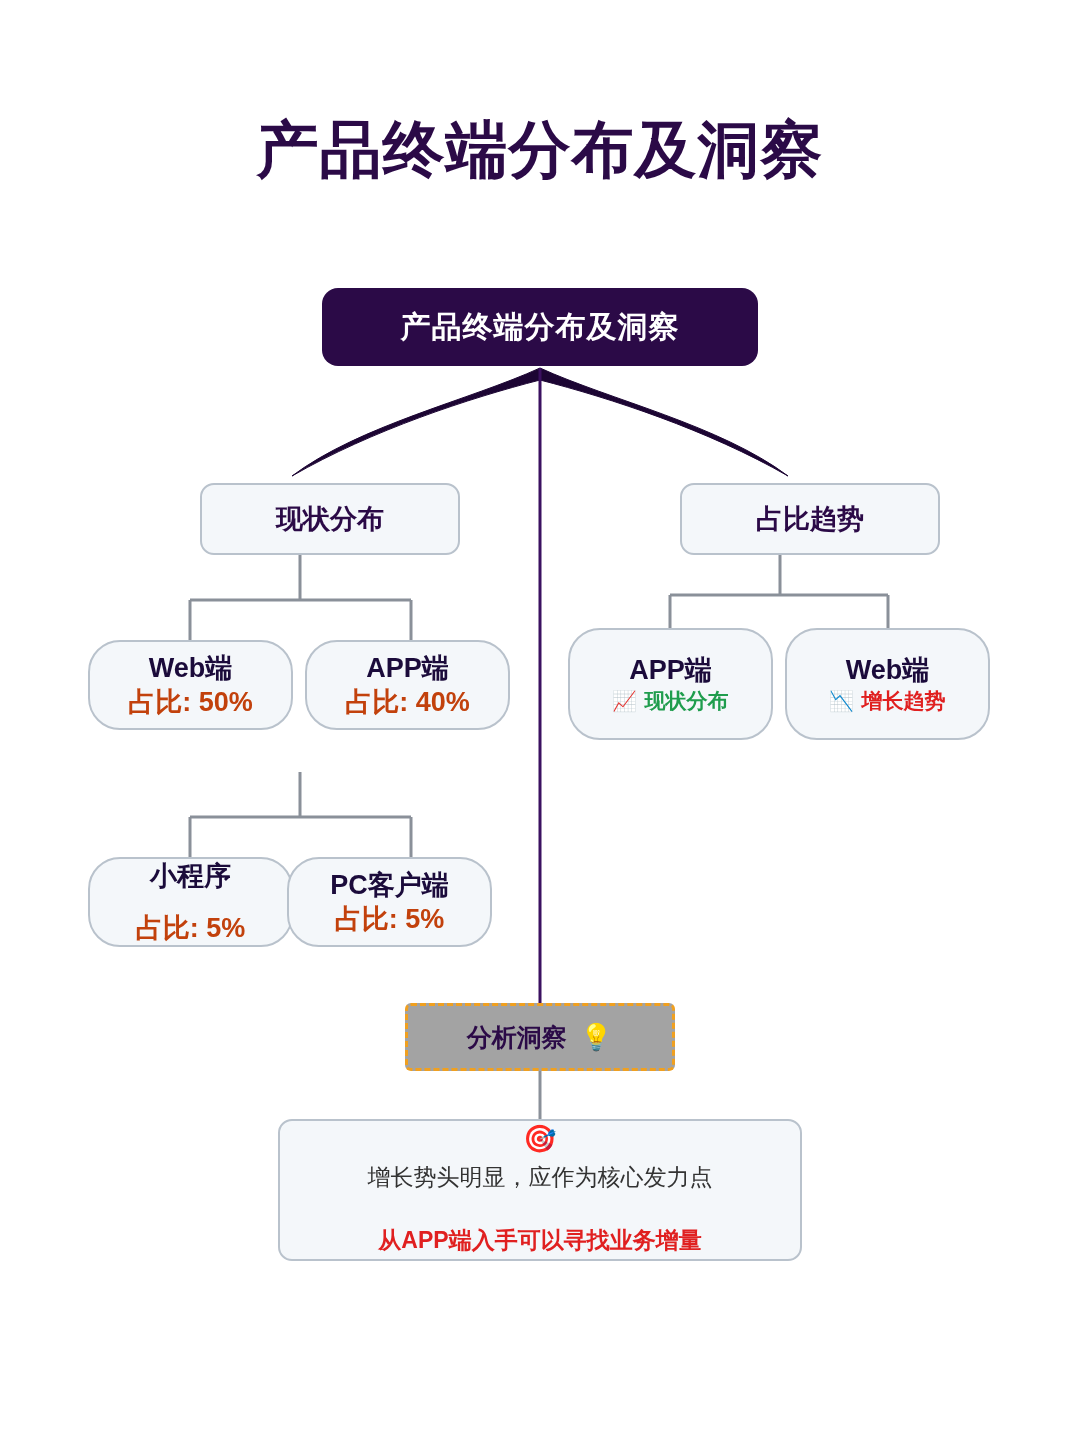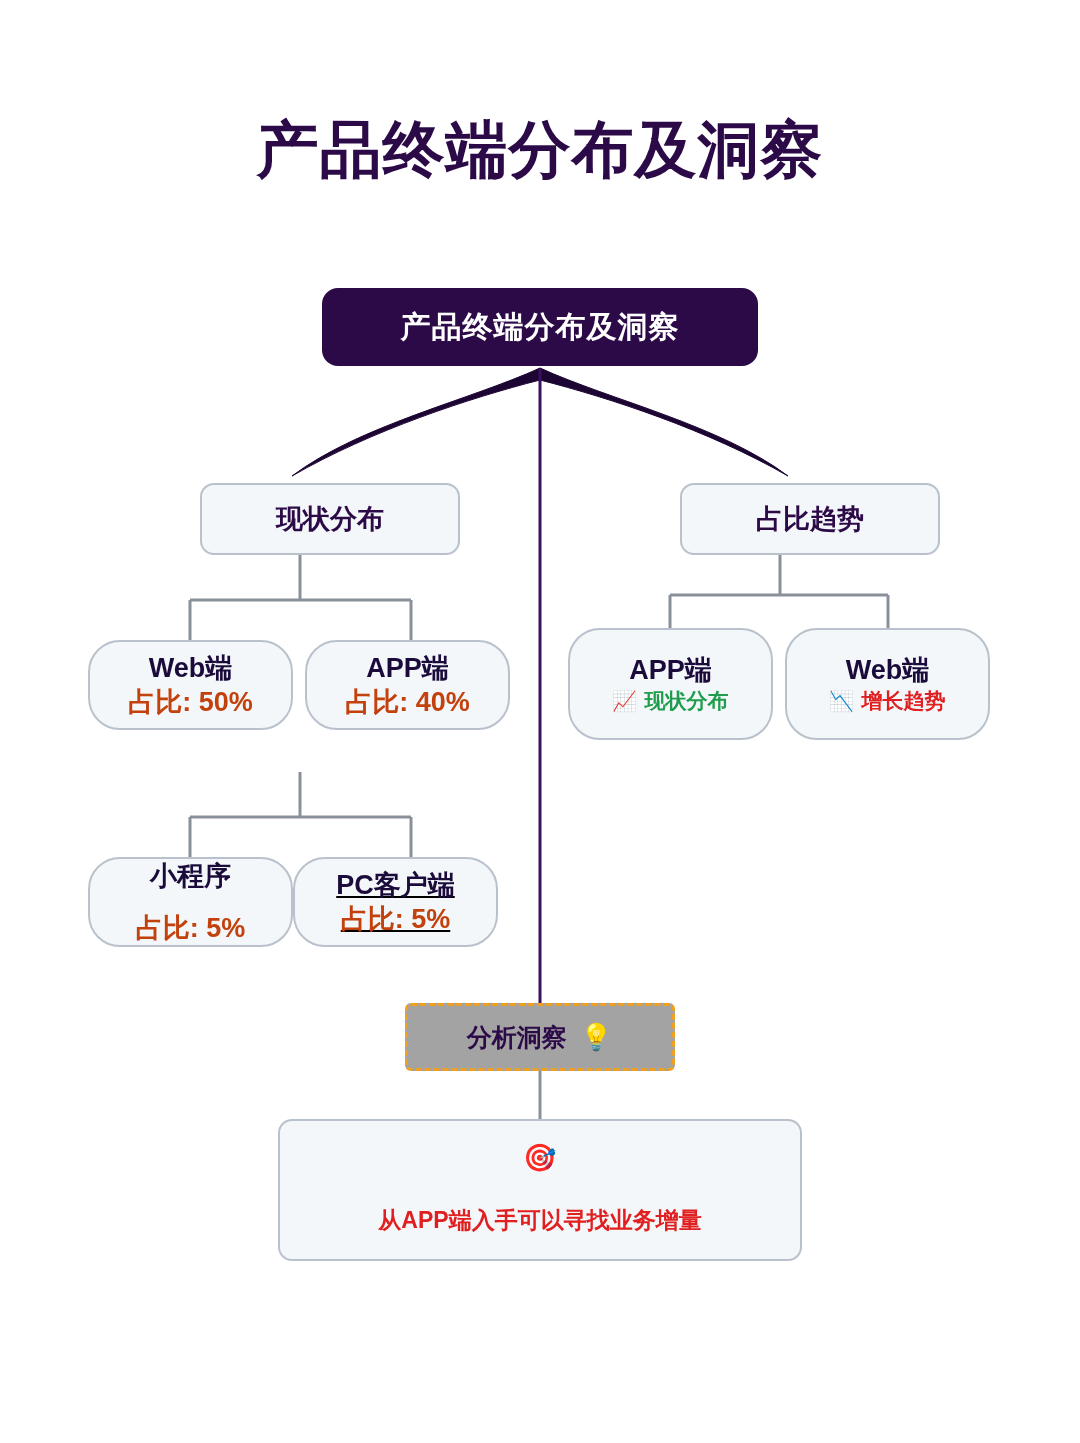--- a/index.html
+++ b/index.html
@@ -127,21 +127,21 @@
     gap: 7px;
   }
   .emoji {
     font-size: 20px;
     line-height: 1;
   }
 
   #leaf-web  { left: 88px;  top: 640px; }
   #leaf-app  { left: 305px; top: 640px; }
   #leaf-mini { left: 88px;  top: 857px; gap: 23px; }
-  #leaf-pc   { left: 293px; top: 857px; text-decoration: underline; }
+  #leaf-pc   { left: 287px; top: 857px; }
 
   #leaf-app-trend { left: 568px; top: 628px; width: 205px; height: 112px; }
   #leaf-web-trend { left: 785px; top: 628px; width: 205px; height: 112px; }
 
   
   #insight-box {
     left: 405px;
     top: 1003px;
     width: 270px;
     height: 68px;
@@ -262,16 +262,17 @@
 
   <div id="insight-box" class="node">
     <span>分析洞察</span>
     <span class="emoji">💡</span>
   </div>
 
   <div id="conclusion-box" class="node card">
     <div id="conclusion-head">
       <span class="emoji">🎯</span>
     </div>
+    <div id="conclusion-line1">增长势头明显，应作为核心发力点</div>
     <div id="conclusion-line2">从APP端入手可以寻找业务增量</div>
   </div>
 
 </div>
 
 </body></html>

